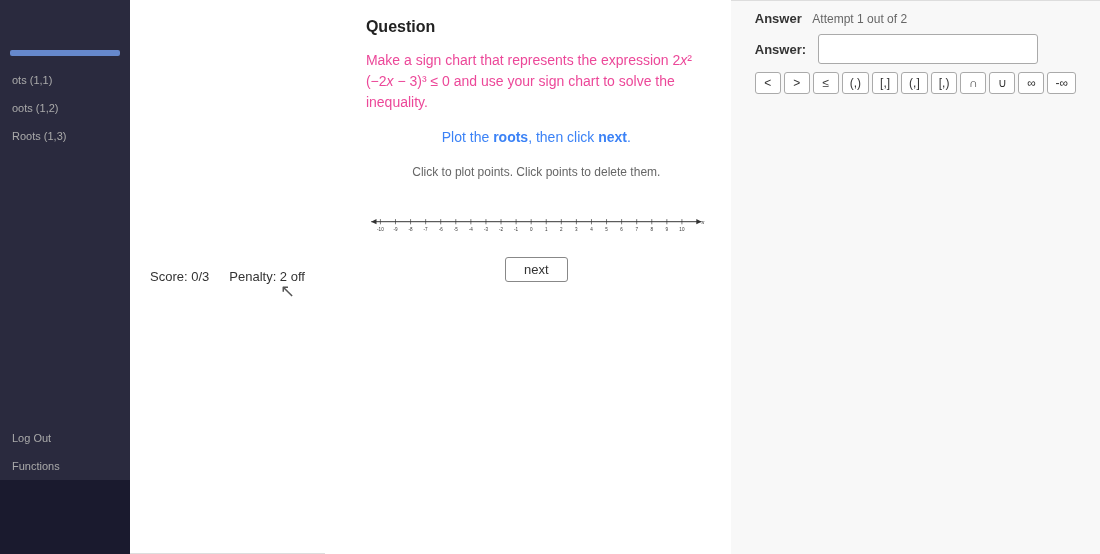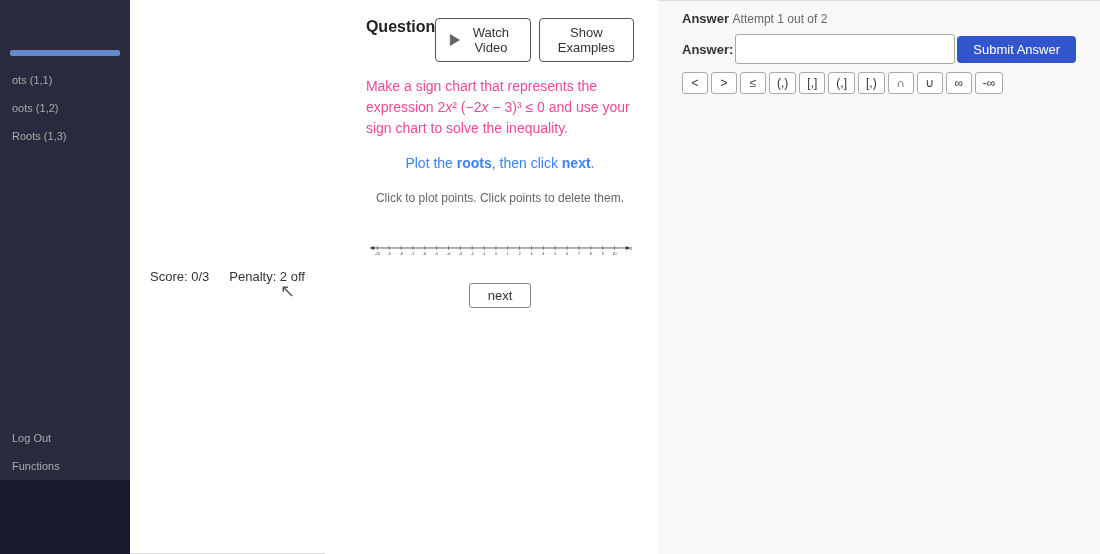--- a/index.html
+++ b/index.html
@@ -201,26 +201,26 @@
       border-top: 1px solid #ddd;
       padding: 10px 24px 8px 24px;
     }
 
     .answer-header {
       font-size: 13px;
       color: #333;
       margin-bottom: 8px;
     }
     .answer-header span.bold { font-weight: bold; }
-    .answer-header span.attempt { font-size: 12px; color: #666; margin-left: 0; }
+    .answer-header span.attempt { font-size: 12px; color: #666; margin-left: 7px; }
 
     .answer-row {
       display: flex;
       align-items: center;
-      gap: 2px;
+      gap: 12px;
       margin-bottom: 8px;
     }
 
     .answer-label {
       font-size: 13px;
       color: #333;
       font-weight: bold;
     }
 
     .answer-input {
@@ -288,27 +288,20 @@
   <div class="score-bar">
     <span>Score: 0/3</span>
     <span>Penalty: 2 off</span>
   </div>
 
   <div class="progress-line"></div>
 
   <div class="question-area">
     <div class="question-header">
       <span class="question-label">Question</span>
-      <div class="header-buttons">
-        <button class="btn-watch-video">
-          <span class="play-icon"></span>
-          <span>Watch Video</span>
-        </button>
-        <button class="btn-show-examples">Show Examples</button>
-      </div>
     </div>
 
     <div class="question-text">
       Make a sign chart that represents the expression 2<i>x</i>² (−2<i>x</i> − 3)³ ≤ 0 and use your sign chart to solve the inequality.
     </div>
 
     <div class="instruction-text">
       Plot the <strong>roots</strong>, then click <strong>next</strong>.
     </div>
     <div class="instruction-sub">Click to plot points. Click points to delete them.</div>
@@ -398,21 +391,20 @@
   </div>
 
   <div class="answer-section">
     <div class="answer-header">
       <span class="bold">Answer</span>
       <span class="attempt">Attempt 1 out of 2</span>
     </div>
     <div class="answer-row">
       <span class="answer-label">Answer:</span>
       <input class="answer-input" type="text" style="">
-      <button class="btn-submit">Submit Answer</button>
     </div>
     <div class="symbol-row">
       <button class="sym-btn">&lt;</button>
       <button class="sym-btn">&gt;</button>
       <button class="sym-btn">≤</button>
       <button class="sym-btn">(,)</button>
       <button class="sym-btn">[,]</button>
       <button class="sym-btn">(,]</button>
       <button class="sym-btn">[,)</button>
       <button class="sym-btn">∩</button>

